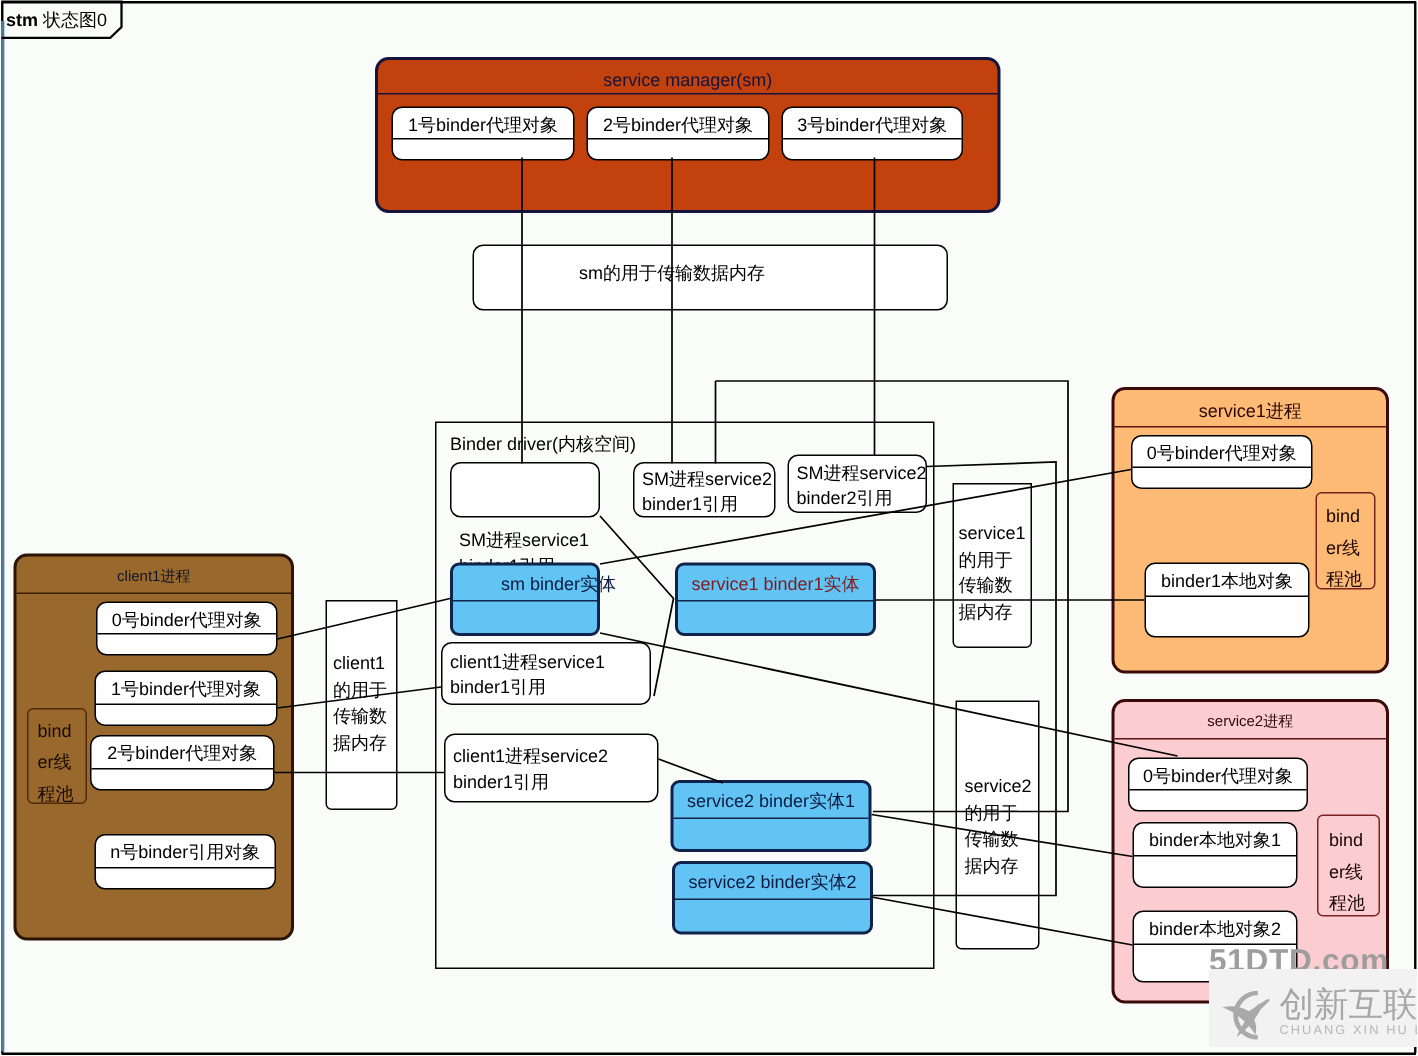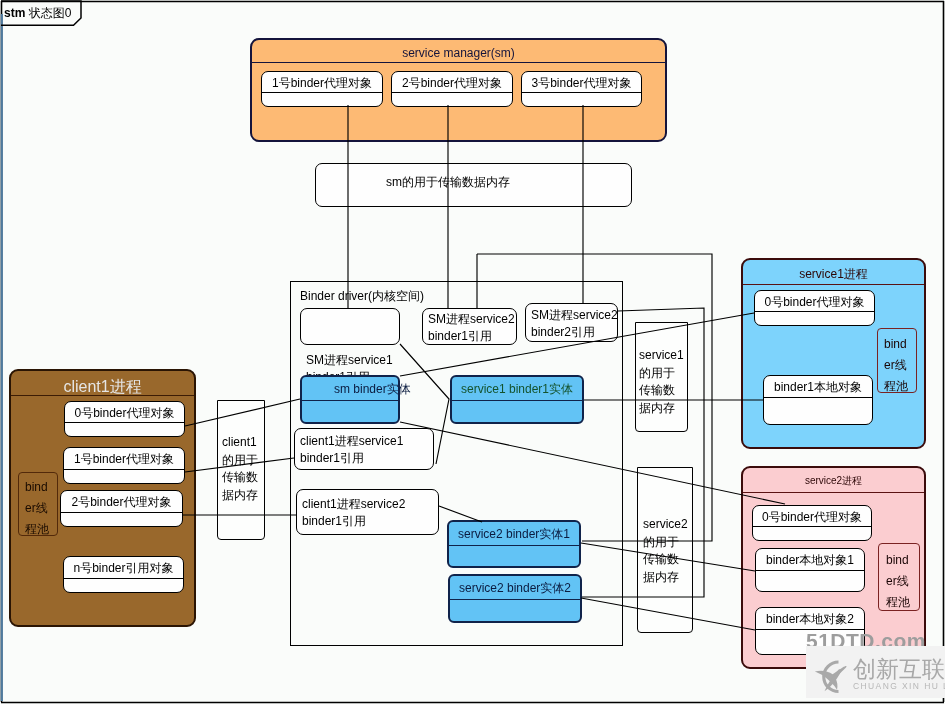--- a/index.html
+++ b/index.html
@@ -16,26 +16,26 @@
   #frame-label{position:absolute;left:0;top:0;width:96px;height:32px;z-index:20;}
   #frame-label .ftxt{position:absolute;left:4px;top:6px;font-size:12px;color:#000;
         white-space:nowrap;font-family:"Liberation Sans",sans-serif;line-height:14px;}
   #frame-label .ftxt b{font-weight:bold;}
   
   .rbox{position:absolute;box-sizing:border-box;}
   .sep{position:absolute;left:0;right:0;height:0;border-top-width:1px;border-top-style:solid;}
   .inner-txt{position:absolute;left:0;right:0;text-align:center;white-space:nowrap;}
   .lefttxt{position:absolute;text-align:left;white-space:pre;line-height:20px;}
   
-  .smbox{background:#fdba74;border:2px solid #14143c;border-radius:9px;z-index:2;}
+  .smbox{background:#c2410c;border:2px solid #14143c;border-radius:9px;z-index:2;}
   .plain{background:#fefefe;border:1.7px solid #000000;border-radius:7px;z-index:3;}
   .entity{background:#62c3f5;border:2px solid #10234a;border-radius:6px;z-index:3;}
   .sqbox{background:transparent;border:1.5px solid #000000;z-index:2;position:absolute;box-sizing:border-box;}
   .clientbox{background:#99682c;border:2.2px solid #2a1403;border-radius:9px;z-index:2;}
-  .svc1box{background:#7dd3fc;border:2.2px solid #3b0b0b;border-radius:9px;z-index:2;}
+  .svc1box{background:#fdba74;border:2.2px solid #3b0b0b;border-radius:9px;z-index:2;}
   .svc2box{background:#fbcdd0;border:2.2px solid #3b0b0b;border-radius:9px;z-index:2;}
   .membox{position:absolute;box-sizing:border-box;background:#fdfefd;
           border:1.3px solid #000000;border-radius:0 0 4px 4px;z-index:3;}
   .threadpool{border:1.2px solid #52290a;background:transparent;z-index:3;border-radius:4px;}
   .threadpool-pink{border:1.2px solid #7a2222;background:transparent;z-index:3;border-radius:4px;}
   
   #wm{position:absolute;z-index:30;}
   
   #outer-frame{position:absolute;left:0;top:0;width:945px;height:704px;z-index:0;pointer-events:none;}
 </style>
@@ -120,21 +120,21 @@
     <div class="rbox plain" style="left:525px;top:303px;width:93px;height:39px;">
       <div class="lefttxt" style="left:5px;top:3px;font-size:12px;line-height:17px;color:#000;">SM进程service2
 binder2引用</div>
     </div>
 
     <div class="rbox entity" style="left:300px;top:375px;width:100px;height:49px;">
       <div class="inner-txt" style="top:4px;font-size:12px;color:#0b1c40;padding-left:32px;">sm binder实体</div>
       <div class="sep" style="top:23px;border-color:#10234a;"></div>
     </div>
     <div class="rbox entity" style="left:450px;top:375px;width:134px;height:49px;">
-      <div class="inner-txt" style="top:4px;font-size:12px;color:#14532d;">service1 binder1实体</div>
+      <div class="inner-txt" style="top:4px;font-size:12px;color:#7f1d1d;">service1 binder1实体</div>
       <div class="sep" style="top:23px;border-color:#10234a;"></div>
     </div>
 
     <div class="rbox plain" style="left:294px;top:428px;width:140px;height:42px;">
       <div class="lefttxt" style="left:5px;top:4px;font-size:12px;line-height:17px;color:#000;">client1进程service1
 binder1引用</div>
     </div>
     <div class="rbox plain" style="left:296px;top:489px;width:143px;height:46px;">
       <div class="lefttxt" style="left:5px;top:6px;font-size:12px;line-height:17px;color:#000;">client1进程service2
 binder1引用</div>
@@ -143,21 +143,21 @@
     <div class="rbox entity" style="left:447px;top:520px;width:134px;height:48px;">
       <div class="inner-txt" style="top:4px;font-size:12px;color:#0b1c40;">service2 binder实体1</div>
       <div class="sep" style="top:23px;border-color:#10234a;"></div>
     </div>
     <div class="rbox entity" style="left:448px;top:574px;width:134px;height:49px;">
       <div class="inner-txt" style="top:4px;font-size:12px;color:#0b1c40;">service2 binder实体2</div>
       <div class="sep" style="top:23px;border-color:#10234a;"></div>
     </div>
 
     <div class="rbox clientbox" style="left:9px;top:369px;width:187px;height:258px;">
-      <div class="ntitle" style="top:6px;font-size:16px;color:#e5e5e5;">client1进程</div>
+      <div class="ntitle" style="top:6px;font-size:10px;color:#0f172a;">client1进程</div>
       <div class="sep" style="top:24px;border-color:#3c1c05;"></div>
     </div>
     <div class="sqbox threadpool" style="left:18px;top:472px;width:40px;height:64px;">
       <div class="lefttxt" style="left:6px;top:4px;font-size:12px;line-height:21px;color:#1a0b00;">bind
 er线
 程池</div>
     </div>
     <div class="rbox plain" style="left:64px;top:401px;width:121px;height:36px;">
       <div class="inner-txt" style="top:3px;font-size:12px;color:#000;">0号binder代理对象</div>
       <div class="sep" style="top:20px;border-color:#000;"></div>

